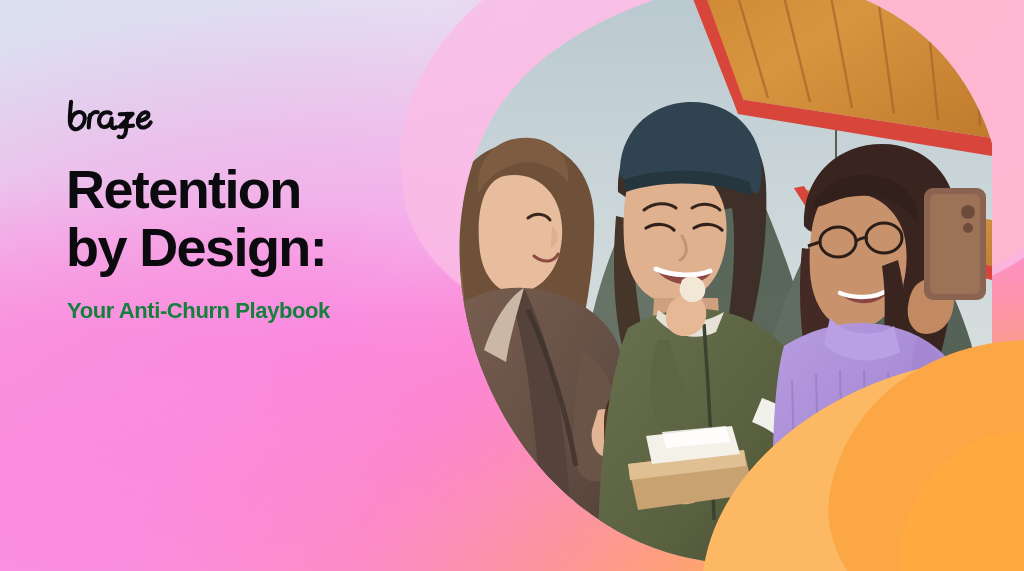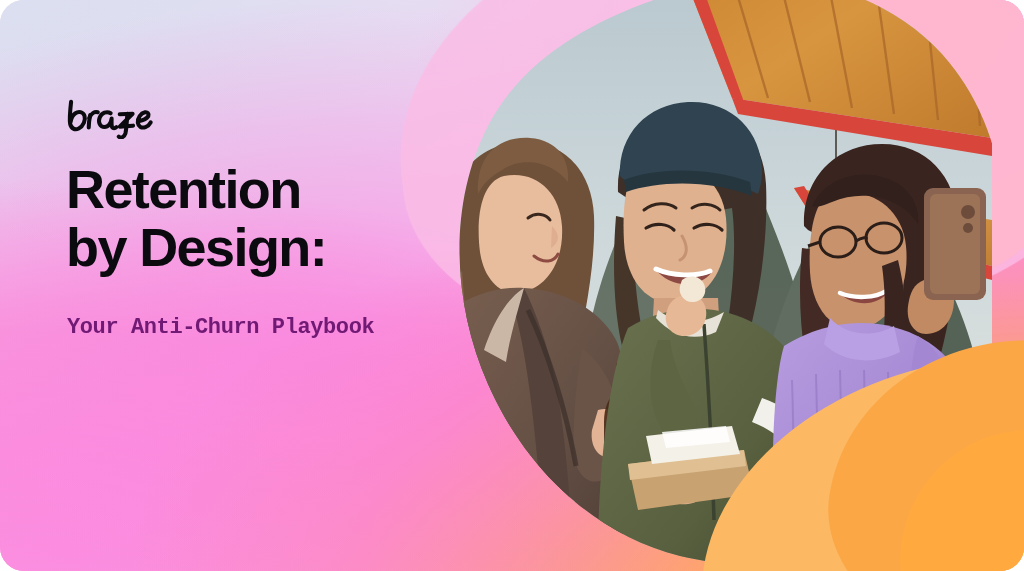--- a/index.html
+++ b/index.html
@@ -11,21 +11,20 @@
   body {
     font-family: "Liberation Sans", sans-serif;
   }
 
   #slide {
     position: relative;
     width: 1024px;
     height: 571px;
     overflow: hidden;
     background: #efe4f2;
-    border-radius: 24px;
   }
 
   
   .bg-base {
     position: absolute;
     inset: 0;
     background:
       radial-gradient(125% 105% at 100% 100%, #ffab4d 0%, #ffab4d 12%, #ffa95d 22%, #fb9b8a 36%, #fc8fc0 52%, rgba(252,143,192,0) 70%),
       radial-gradient(110% 95% at 6% 96%, #fb8fe0 0%, #fb93de 20%, #f79ddd 40%, rgba(247,157,221,0) 68%),
       radial-gradient(140% 120% at 0% 0%, #dbdff0 0%, #dfdef1 16%, #e7dcf2 32%, #f0d8f4 50%, rgba(240,216,244,0) 72%),
@@ -138,29 +137,29 @@
     font-weight: 700;
     font-size: 54px;
     line-height: 1.08;
     letter-spacing: -1.6px;
     color: #0b0b0f;
     white-space: pre-line;
   }
 
   .subhead {
     position: absolute;
-    top: 314px;
+    top: 297px;
     left: 1px;
     margin: 0;
-    font-family: Liberation Mono, monospace;
+    font-family: Liberation Sans, sans-serif;
     font-weight: 700;
     font-size: 22px;
     line-height: 1.25;
     letter-spacing: -0.4px;
-    color: #701a75;
+    color: #15803d;
   }
 </style>
 </head>
 <body>
 
 <div id="slide">
 
   <div class="bg-base"></div>
   <div class="bg-wash"></div>
 

